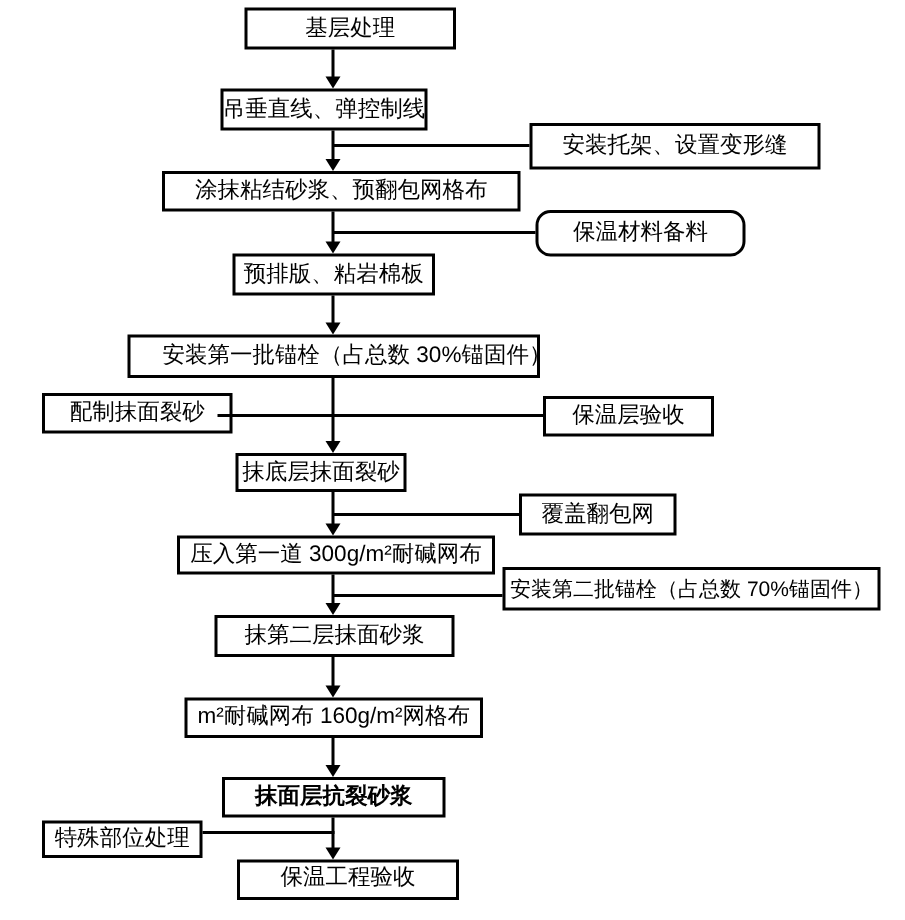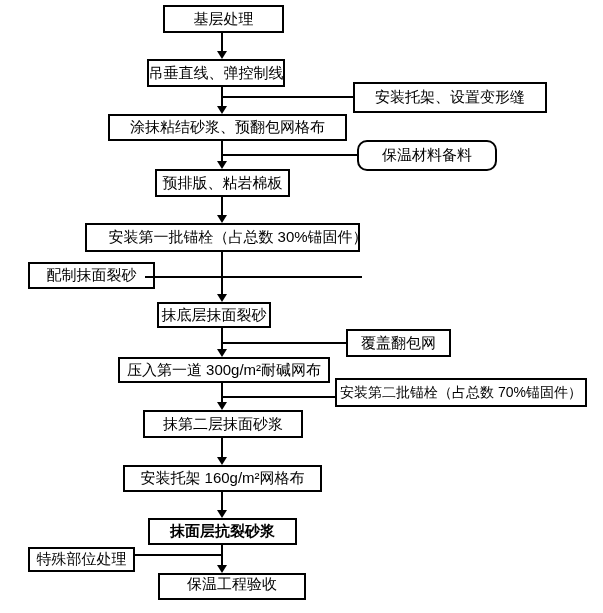--- a/index.html
+++ b/index.html
@@ -47,35 +47,36 @@
     border-left: 5px solid transparent;
     border-right: 5px solid transparent;
     border-top: 8px solid #000000;
   }
 </style>
 </head>
 <body>
 
 <div id="canvas">
 
-  <div class="node" style="left:163px; top:5px;   width:121px; height:28px;">基层处理</div>
+  <div class="node" style="left:163px; top:5px;   width:141px; height:28px;">基层处理</div>
   <div class="node" style="left:147px; top:59px;  width:138px; height:28px;">吊垂直线、弹控制线</div>
   <div class="node" style="left:108px; top:114px; width:239px; height:27px;">涂抹粘结砂浆、预翻包网格布</div>
   <div class="node" style="left:155px; top:169px; width:135px; height:28px;">预排版、粘岩棉板</div>
   <div class="node" style="left:85px;  top:223px; width:275px; height:29px;padding-left:31px;">安装第一批锚栓（占总数 30%锚固件）</div>
   <div class="node" style="left:157px; top:302px; width:114px; height:26px;font-family:Liberation Serif, serif;">抹底层抹面裂砂</div>
   <div class="node" style="left:118px; top:357px; width:212px; height:26px;">压入第一道 300g/m²耐碱网布</div>
   <div class="node" style="left:143px; top:410px; width:160px; height:28px;">抹第二层抹面砂浆</div>
-  <div class="node" style="left:123px; top:465px; width:199px; height:27px;">安装托架 160g/m²网格布</div>
+  <div class="node" style="left:123px; top:465px; width:199px; height:27px;">m²耐碱网布 160g/m²网格布</div>
   <div class="node" style="left:148px; top:518px; width:149px; height:27px;font-weight:bold;">抹面层抗裂砂浆</div>
   <div class="node" style="left:158px; top:573px; width:148px; height:27px;font-family:Liberation Mono, monospace;">保温工程验收</div>
 
   <div class="node" style="left:353px; top:82px;  width:194px; height:31px;">安装托架、设置变形缝</div>
   <div class="node" style="left:357px; top:140px; width:140px; height:31px;border-radius:10px;">保温材料备料</div>
   <div class="node" style="left:28px;  top:262px; width:127px; height:27px;">配制抹面裂砂</div>
+  <div class="node" style="left:362px; top:264px; width:114px; height:27px;">保温层验收</div>
   <div class="node" style="left:346px; top:329px; width:105px; height:28px;">覆盖翻包网</div>
   <div class="node small" style="left:335px; top:378px; width:252px; height:29px;">安装第二批锚栓（占总数 70%锚固件）</div>
   <div class="node" style="left:28px;  top:547px; width:107px; height:25px;">特殊部位处理</div>
 
   <div class="vline" style="left:221px; top:33px;  height:19px;"></div>
   <div class="vline" style="left:221px; top:87px;  height:20px;"></div>
   <div class="vline" style="left:221px; top:141px; height:21px;"></div>
   <div class="vline" style="left:221px; top:197px; height:19px;"></div>
   <div class="vline" style="left:221px; top:252px; height:43px;"></div>
   <div class="vline" style="left:221px; top:328px; height:22px;"></div>

